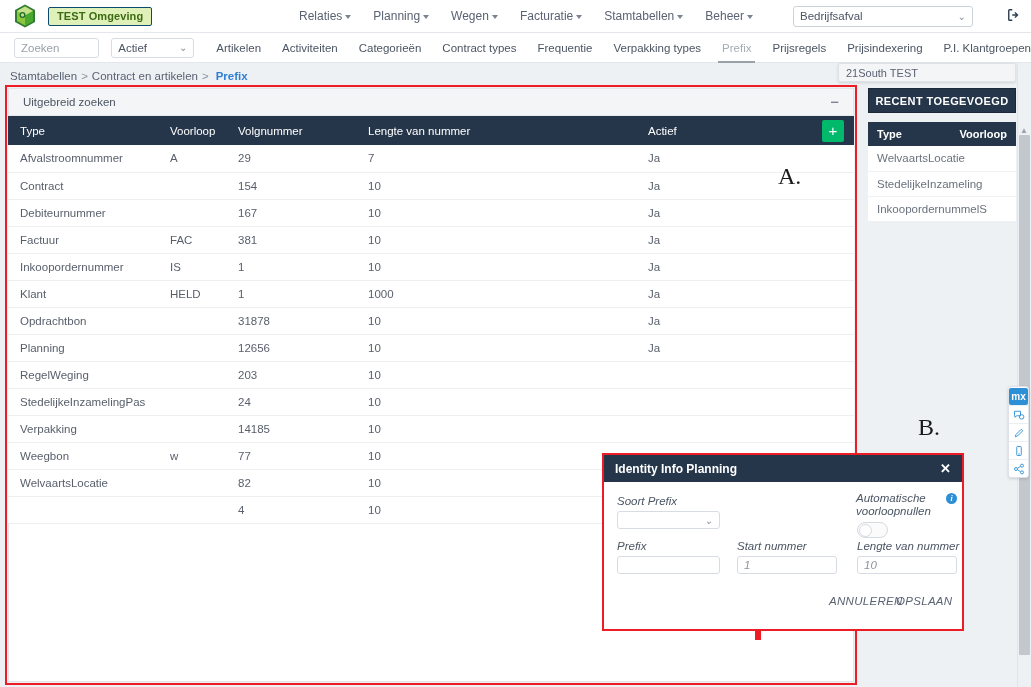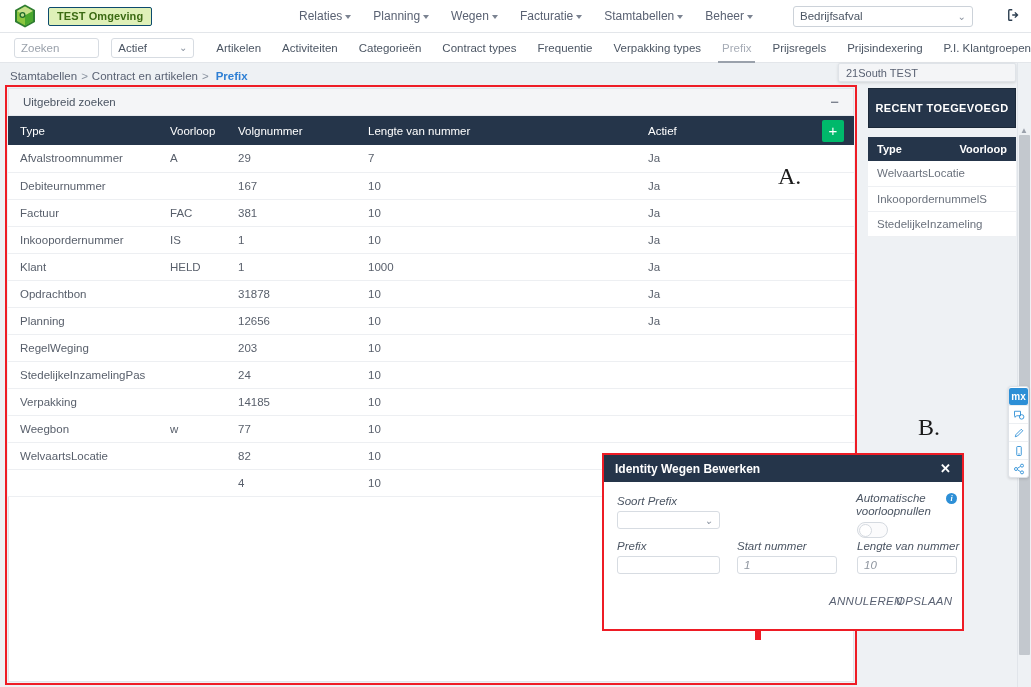--- a/index.html
+++ b/index.html
@@ -146,21 +146,21 @@
   .col-type { width:150px; }
   .col-voorloop { width:68px; }
   .col-volg { width:130px; }
   .col-lengte { width:280px; }
   .col-actief { width:170px; }
 
   
   .rightbar { position:absolute; top:88px; left:868px; width:148px; }
   .recent-head {
     background:#25354a; color:#fff; font-size:11px; font-weight:bold;
-    letter-spacing:0.4px; height:40px; display:flex; align-items:center;
+    letter-spacing:0.4px; height:25px; display:flex; align-items:center;
     justify-content:center; border:1px solid #1b2838;
   }
   .recent-tbl { width:148px; margin-top:9px; border-collapse:collapse; table-layout:fixed; }
   .recent-tbl th {
     background:#25354a; color:#fff; font-size:11px; font-weight:bold;
     height:24px; text-align:left; padding:0 9px;
   }
   .recent-tbl th.r { text-align:right; }
   .recent-tbl td {
     background:#fff; color:#6b727d; font-size:11.5px; height:25px;
@@ -397,20 +397,28 @@
       <tbody id="tbody">
           <tr>
             <td class="col-type">Afvalstroomnummer</td>
             <td class="col-voorloop">A</td>
             <td class="col-volg">29</td>
             <td class="col-lengte">7</td>
             <td class="col-actief">Ja</td>
             <td></td>
           </tr>
           <tr>
+            <td class="col-type">Contract</td>
+            <td class="col-voorloop"></td>
+            <td class="col-volg">154</td>
+            <td class="col-lengte">10</td>
+            <td class="col-actief">Ja</td>
+            <td></td>
+          </tr>
+          <tr>
             <td class="col-type">Debiteurnummer</td>
             <td class="col-voorloop"></td>
             <td class="col-volg">167</td>
             <td class="col-lengte">10</td>
             <td class="col-actief">Ja</td>
             <td></td>
           </tr>
           <tr>
             <td class="col-type">Factuur</td>
             <td class="col-voorloop">FAC</td>
@@ -516,25 +524,25 @@
           <th>Type</th>
           <th class="r">Voorloop</th>
         </tr>
       </thead>
       <tbody id="recent-body">
           <tr>
             <td>WelvaartsLocatie</td>
             <td style="text-align: right;"></td>
           </tr>
           <tr>
+            <td>StedelijkeInzameling</td>
+            <td style="text-align: right;"></td>
+          </tr>
+          <tr>
             <td>InkoopordernummelS</td>
-            <td style="text-align: right;"></td>
-          </tr>
-          <tr>
-            <td>StedelijkeInzameling</td>
             <td style="text-align: right;"></td>
           </tr>
         </tbody>
     </table>
   </div>
 
   <div class="scrollbar-track">
     <div class="scroll-arrow">▲</div>
     <div class="scrollbar-thumb"></div>
   </div>
@@ -565,21 +573,21 @@
         <circle cx="12" cy="12.5" r="2" fill="none" stroke="#2d8fd6" stroke-width="1.2"></circle>
         <line x1="6" y1="7" x2="10" y2="4.5" stroke="#2d8fd6" stroke-width="1.2"></line>
         <line x1="6" y1="9" x2="10" y2="11.5" stroke="#2d8fd6" stroke-width="1.2"></line>
       </svg>
     </div>
   </div>
 
   <div class="modal-tail"></div>
   <div class="modal">
     <div class="modal-head">
-      <span>Identity Wegen Bewerken</span>
+      <span>Identity Info Planning</span>
       <span class="modal-close">✕</span>
     </div>
     <div class="modal-body">
       <span class="m-label" style="left:13px; top:13px;">Soort Prefix</span>
       <div class="m-select" style="left:13px; top:29px; width:103px;">
         <span></span>
         <span class="chev">⌄</span>
       </div>
 
       <span class="m-label" style="left:252px; top:10px; width:92px; line-height:13px;">Automatische voorloopnullen</span>

